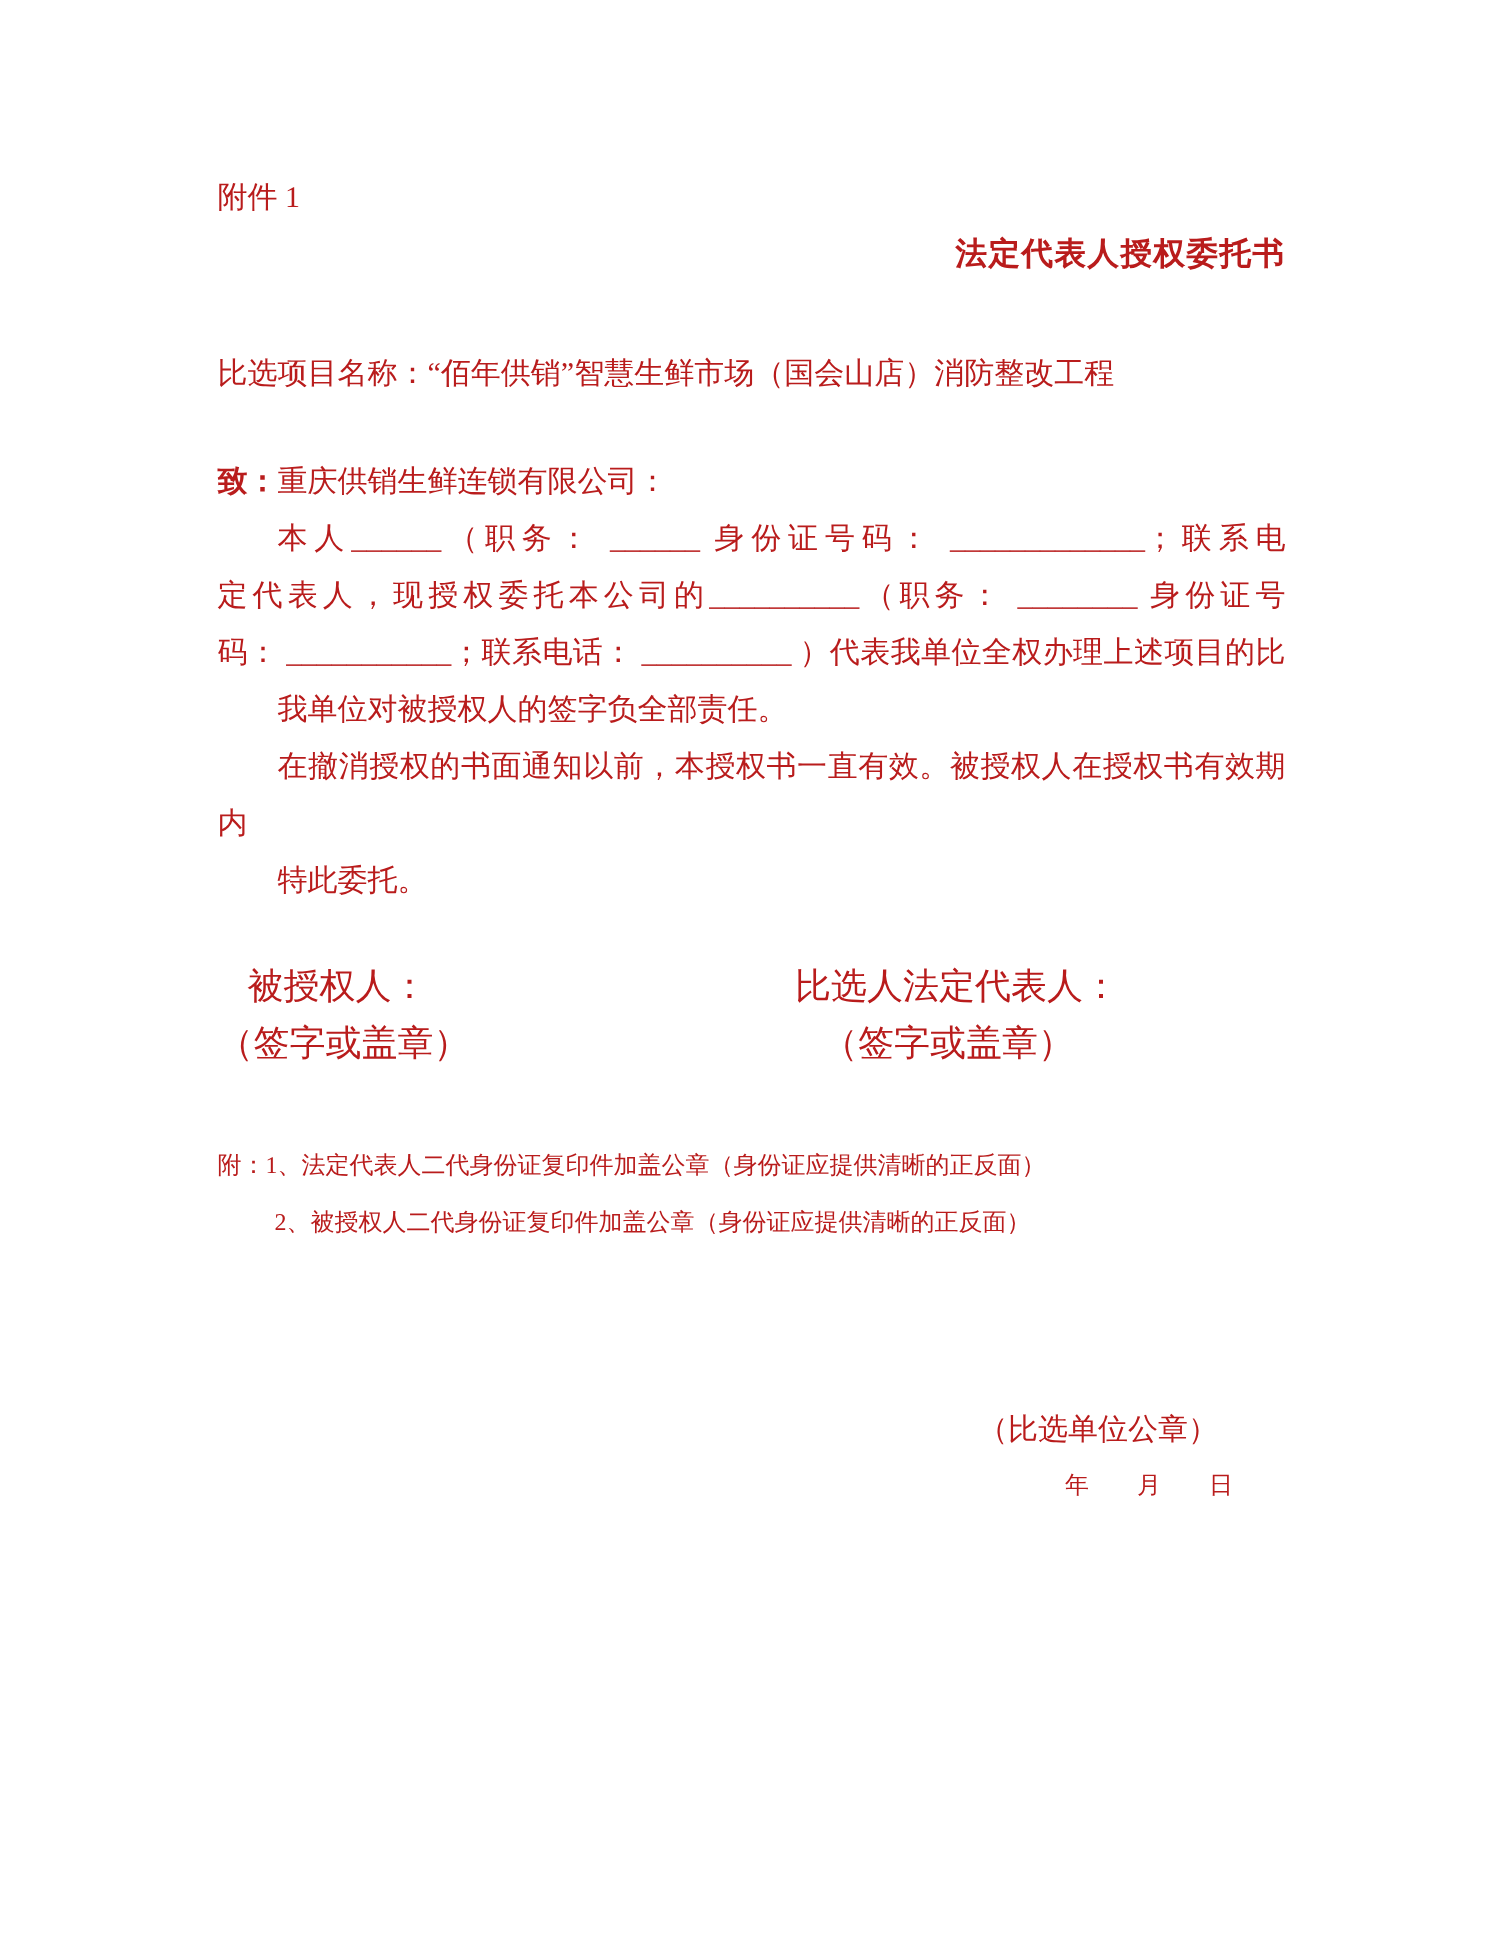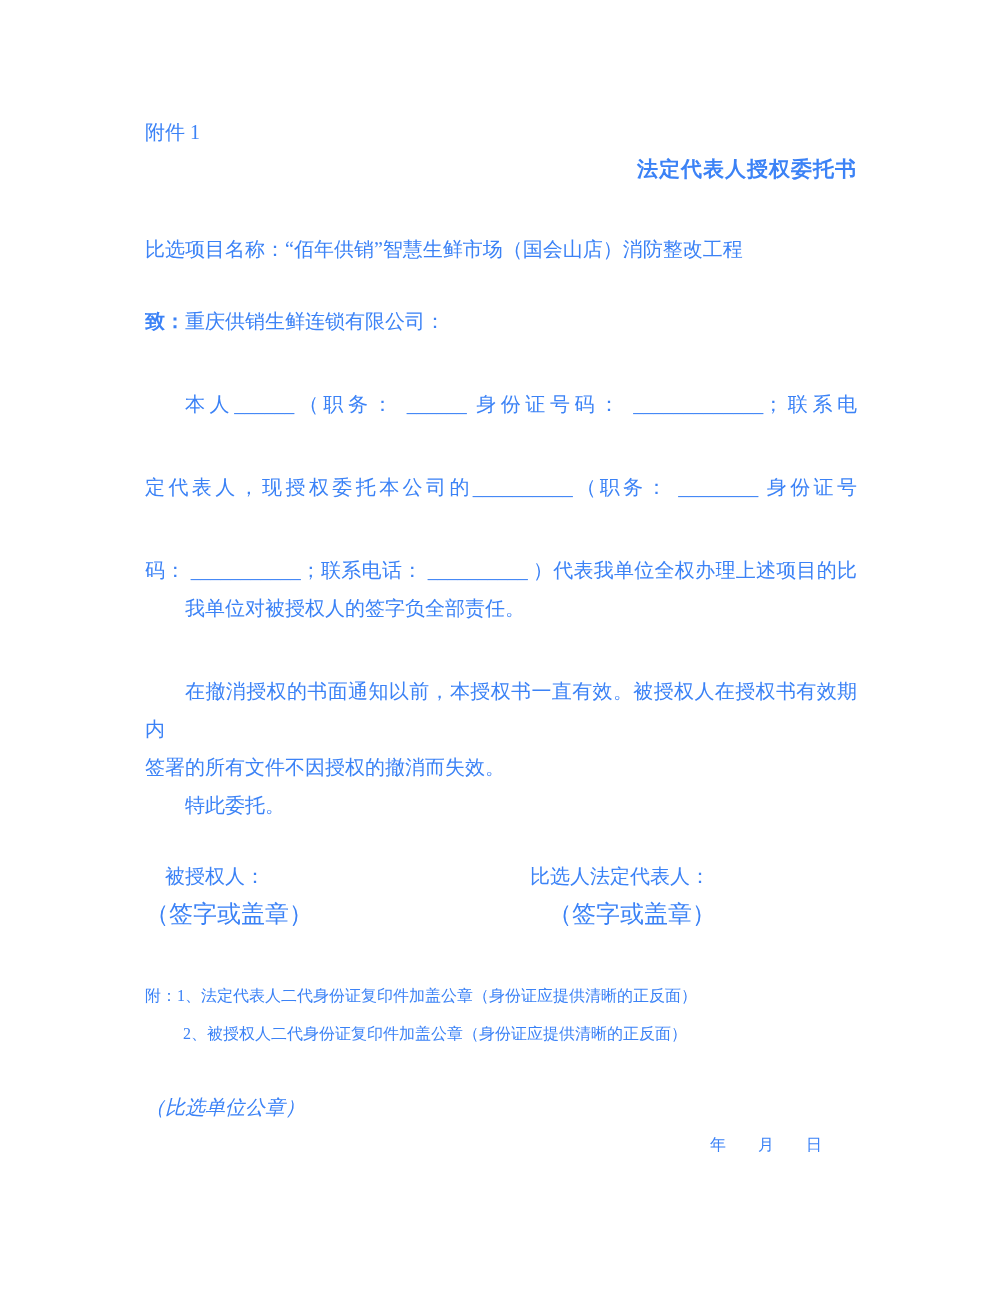--- a/index.html
+++ b/index.html
@@ -38,26 +38,25 @@
     margin-top: 39px;
     font-size: 20px;
     line-height: 38px;
   }
   .main-block .bold { font-weight: bold; }
   .bline { min-height: 38px; }
   .bline.indent { text-indent: 2em; }
   .bline.just {
     text-align: justify;
     text-align-last: justify;
-    margin-top: 45px;
   }
   .sig-row {
     display: flex;
     margin-top: 38px;
-    font-size: 20px;
+    font-size: 24px;
     line-height: 28px;
   }
   .sig-left {
     margin-left: 20px;
     flex: 0 0 365px;
   }
   .sig-row2 {
     display: flex;
     margin-top: 10px;
     font-size: 24px;
@@ -66,56 +65,54 @@
   .sig2-left {
     flex: 0 0 403px;
   }
   .notes {
     margin-top: 49px;
     font-size: 16px;
     line-height: 38px;
   }
   .note2 { padding-left: 38px; }
   .seal-line {
-    margin-top: 40px;
+    margin-top: 104px;
     font-size: 20px;
     line-height: 28px;
-    text-align: left;
+    text-align: right;
     padding-right: 45px;
-    font-style: italic;
   }
   .date-line {
     margin-top: 10px;
     font-size: 16px;
     line-height: 28px;
     text-align: right;
     padding-right: 35px;
   }
 </style>
 </head>
 <body>
 
-<div class="page" style="background: rgb(255, 255, 255); color: #3b82f6;">
+<div class="page" style="background: rgb(255, 255, 255); color: #b91c1c;">
 
   <div class="attachment">附件 1</div>
 
   <div class="doc-title">法定代表人授权委托书</div>
 
   <div class="project">比选项目名称：“佰年供销”智慧生鲜市场（国会山店）消防整改工程</div>
 
   <div class="main-block">
     <div class="bline">
       <span class="bold">致：</span><span>重庆供销生鲜连锁有限公司：</span>
     </div>
     <div class="bline indent just">本人______（职务： ______ 身份证号码： _____________；联系电</div>
     <div class="bline just">定代表人，现授权委托本公司的__________（职务： ________ 身份证号</div>
     <div class="bline just">码： ___________；联系电话： __________ ）代表我单位全权办理上述项目的比</div>
     <div class="bline indent">我单位对被授权人的签字负全部责任。</div>
     <div class="bline indent just">在撤消授权的书面通知以前，本授权书一直有效。被授权人在授权书有效期内</div>
-    <div class="bline">签署的所有文件不因授权的撤消而失效。</div>
     <div class="bline indent">特此委托。</div>
   </div>
 
   <div class="sig-row">
     <div class="sig-left">被授权人：</div>
     <div class="sig-right">比选人法定代表人：</div>
   </div>
 
   <div class="sig-row2">
     <div class="sig2-left">（签字或盖章）</div>

